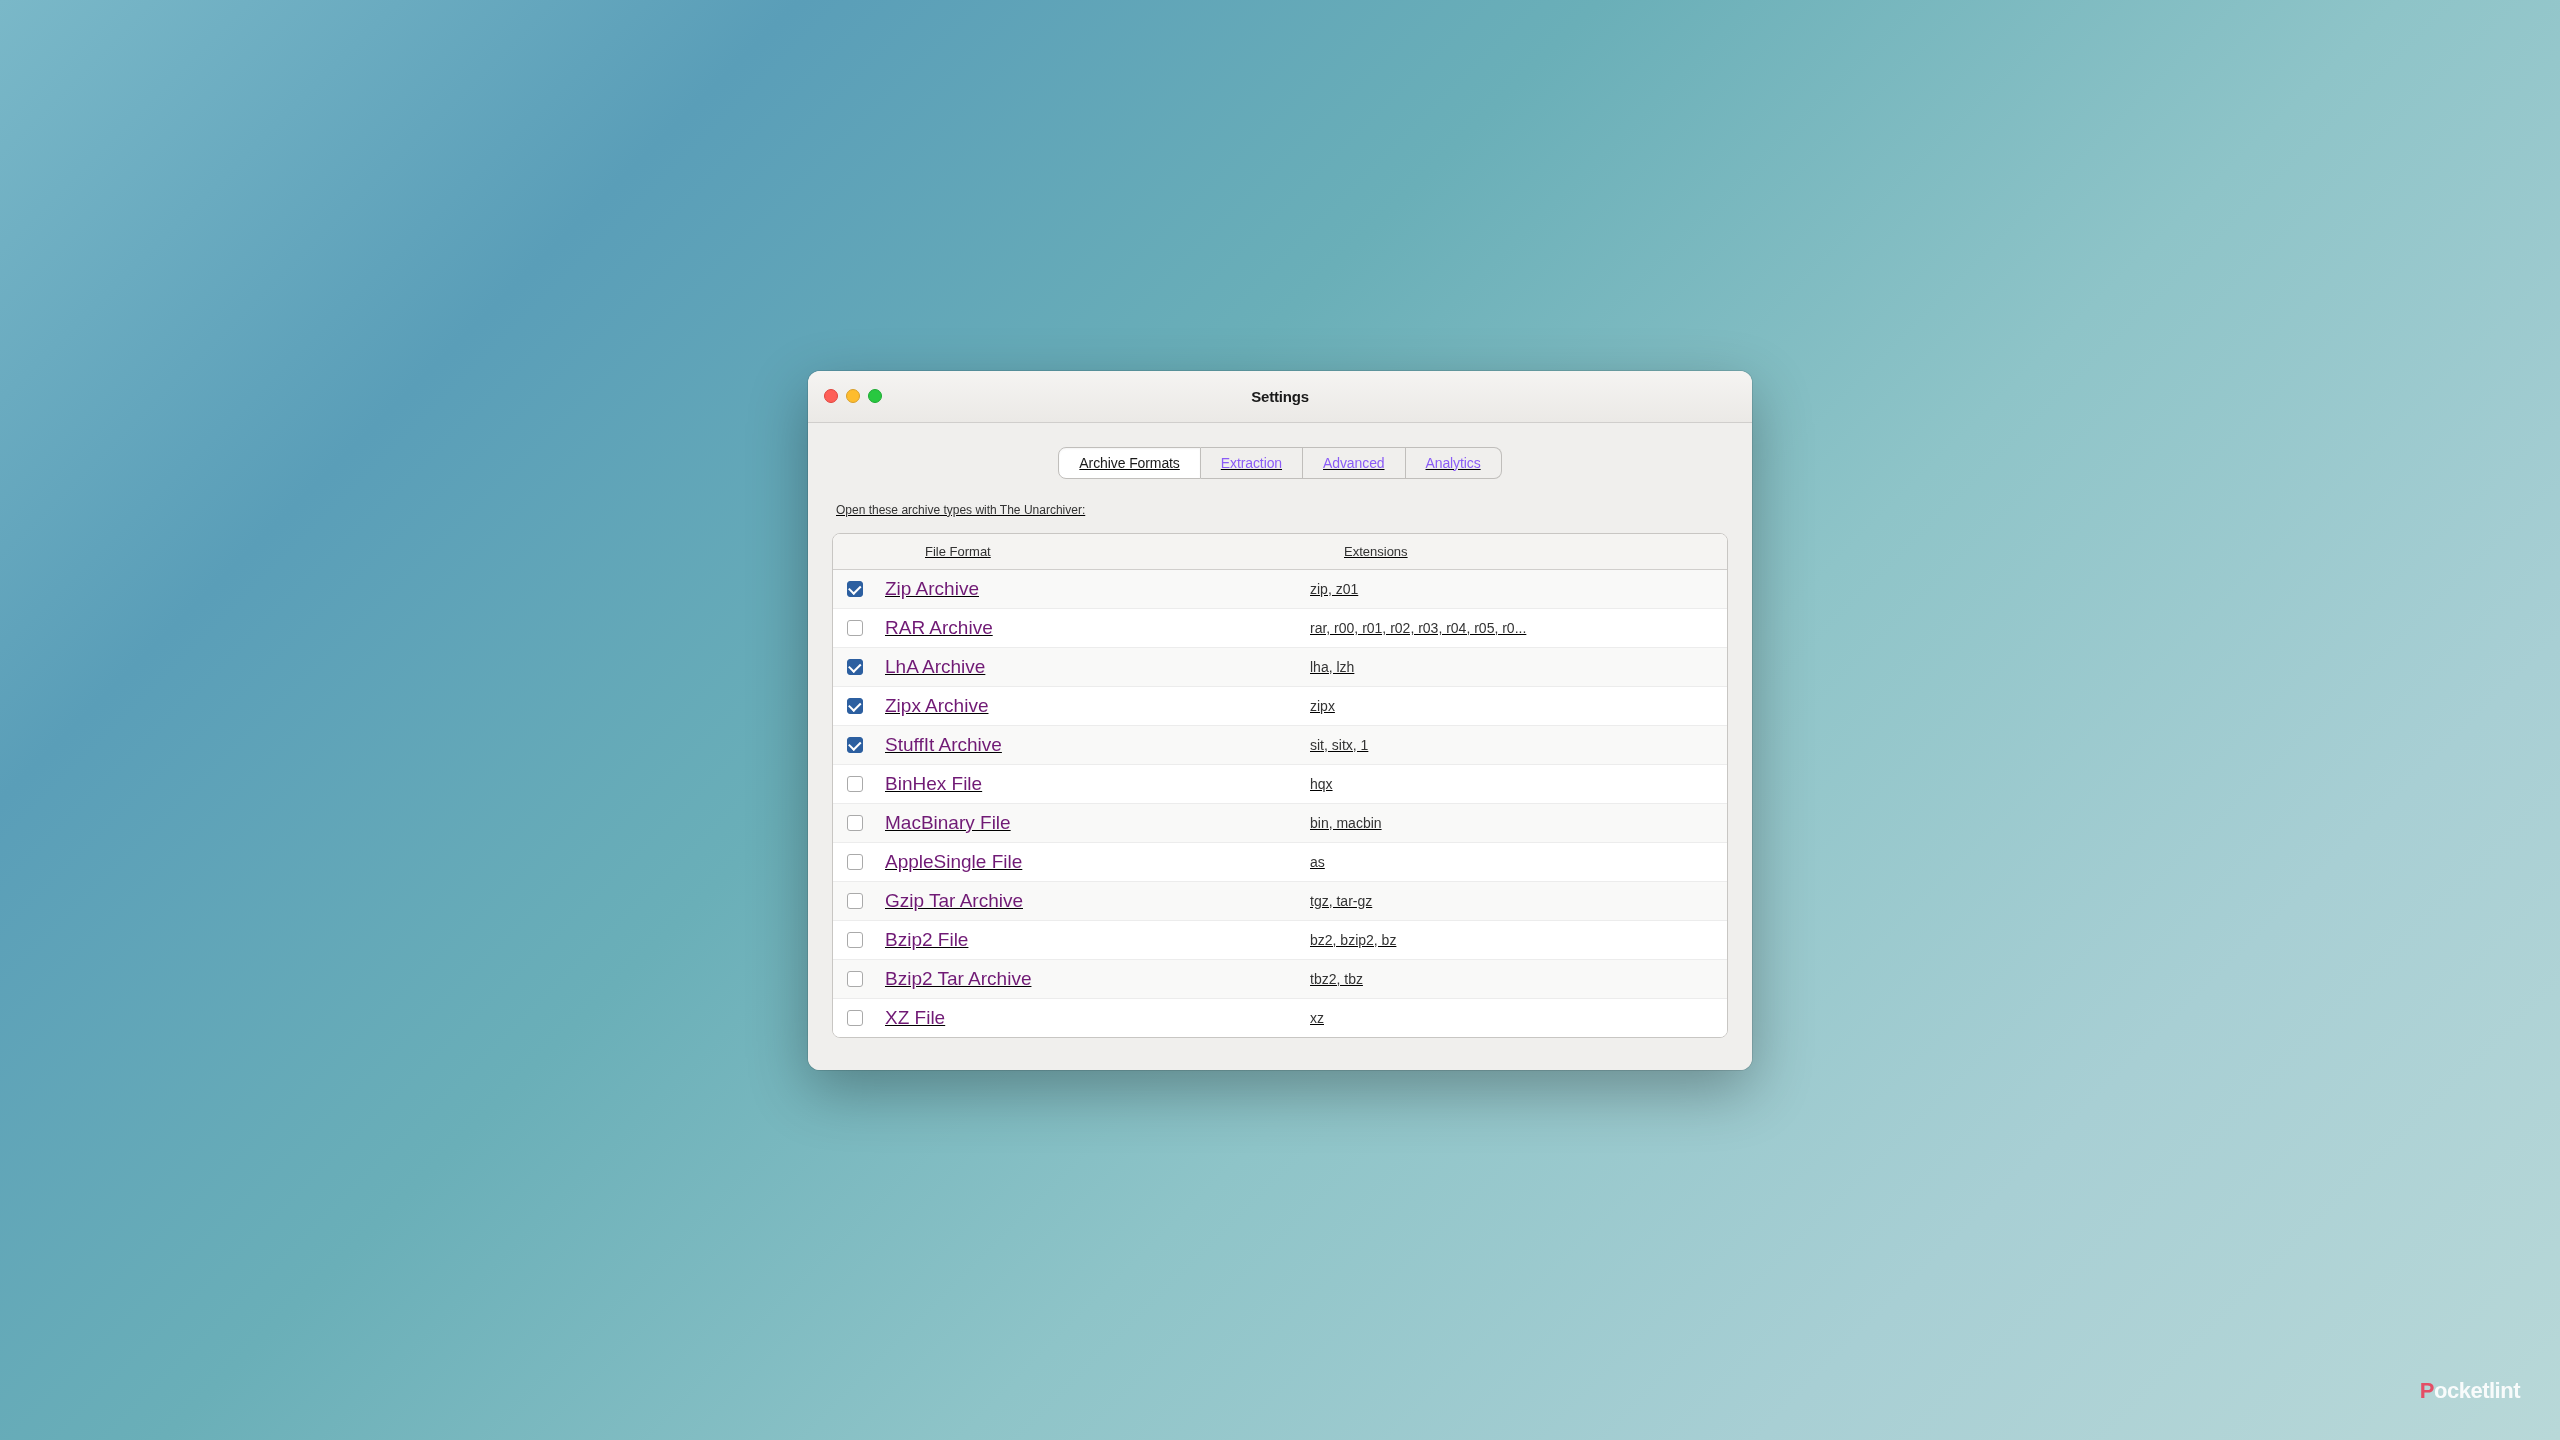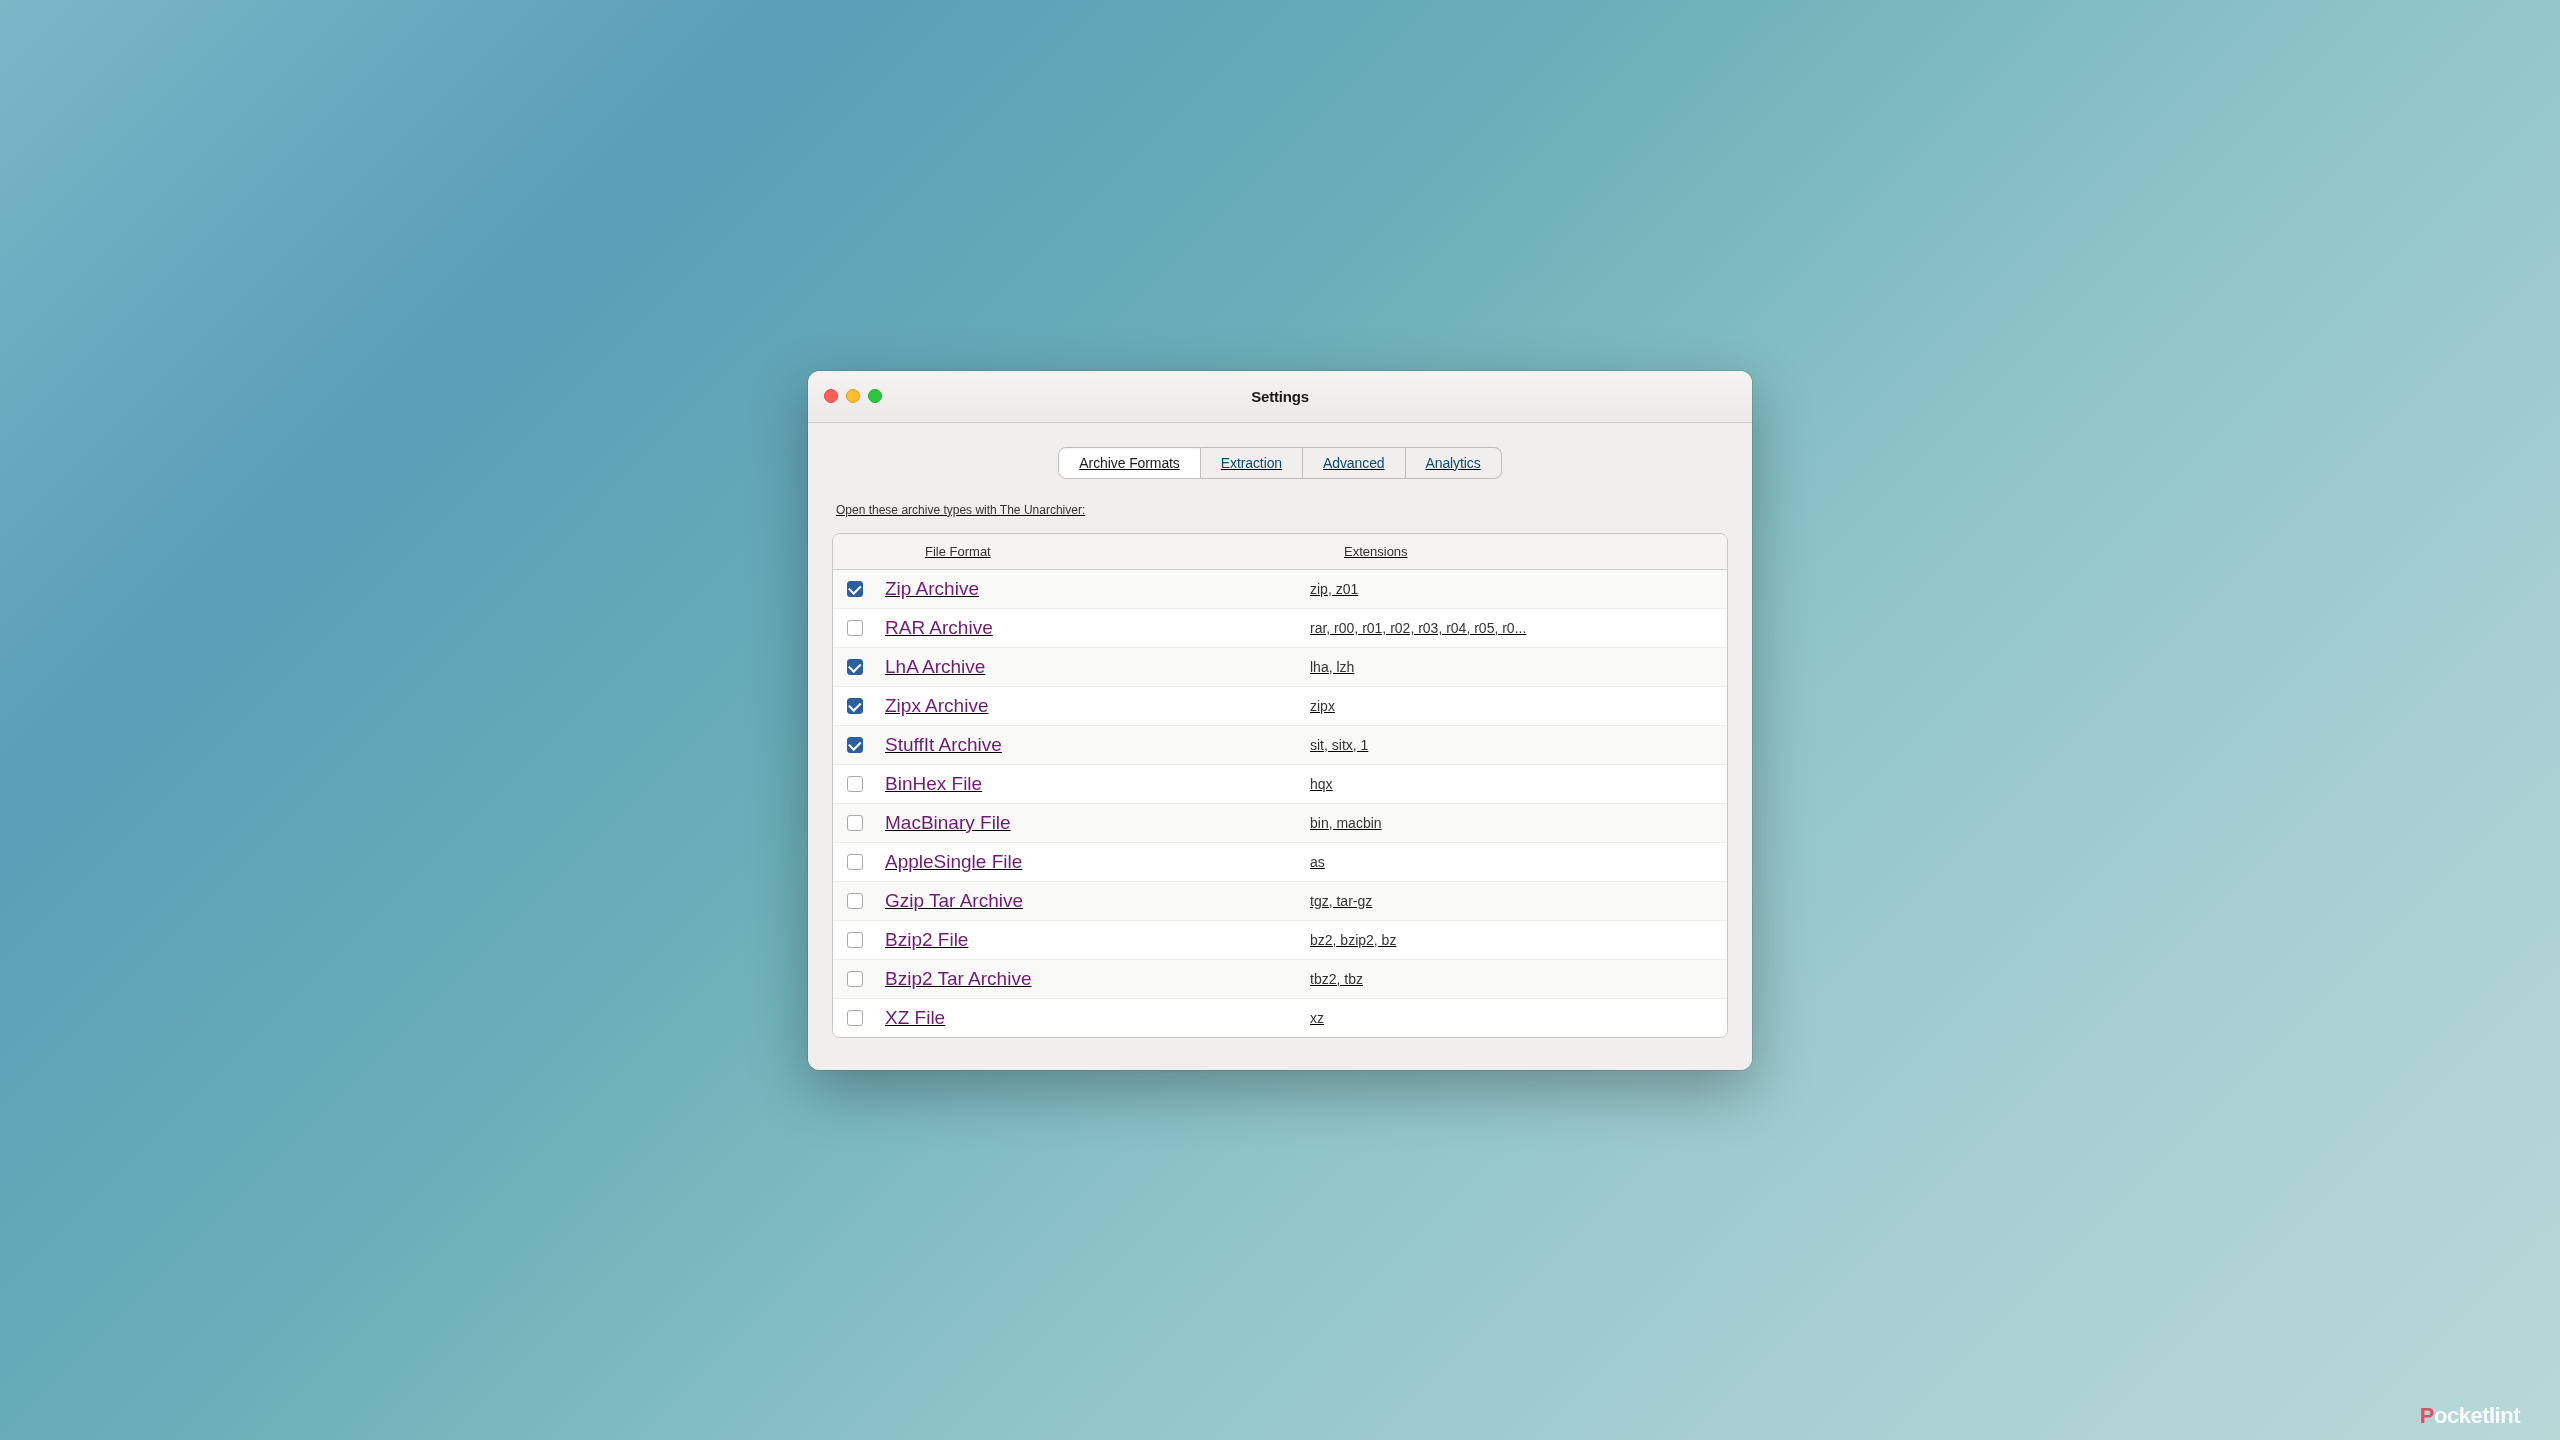--- a/index.html
+++ b/index.html
@@ -83,21 +83,21 @@
     .tabs {
       display: flex;
       justify-content: center;
       margin-bottom: 24px;
       gap: 0;
     }
 
     .tab {
       padding: 7px 20px;
       font-size: 14px;
-      color: #0c4a6e;
+      color: #8b5cf6;
       background: transparent;
       border: 1px solid #c0bebb;
       cursor: pointer;
       letter-spacing: -0.1px;
     }
 
     .tab:first-child {
       border-radius: 8px 0 0 8px;
     }
 
@@ -217,21 +217,21 @@
     }
 
     .extensions-value {
       font-size: 14px;
       color: #333;
       padding: 8px 8px;
     }
 
     .pocketlint-watermark {
       position: fixed;
-      bottom: 11px;
+      bottom: 36px;
       right: 40px;
       font-size: 22px;
       font-weight: 700;
       color: white;
       opacity: 0.9;
       letter-spacing: -0.5px;
     }
 
     .pocketlint-watermark .p-accent {
       color: #e8405a;

